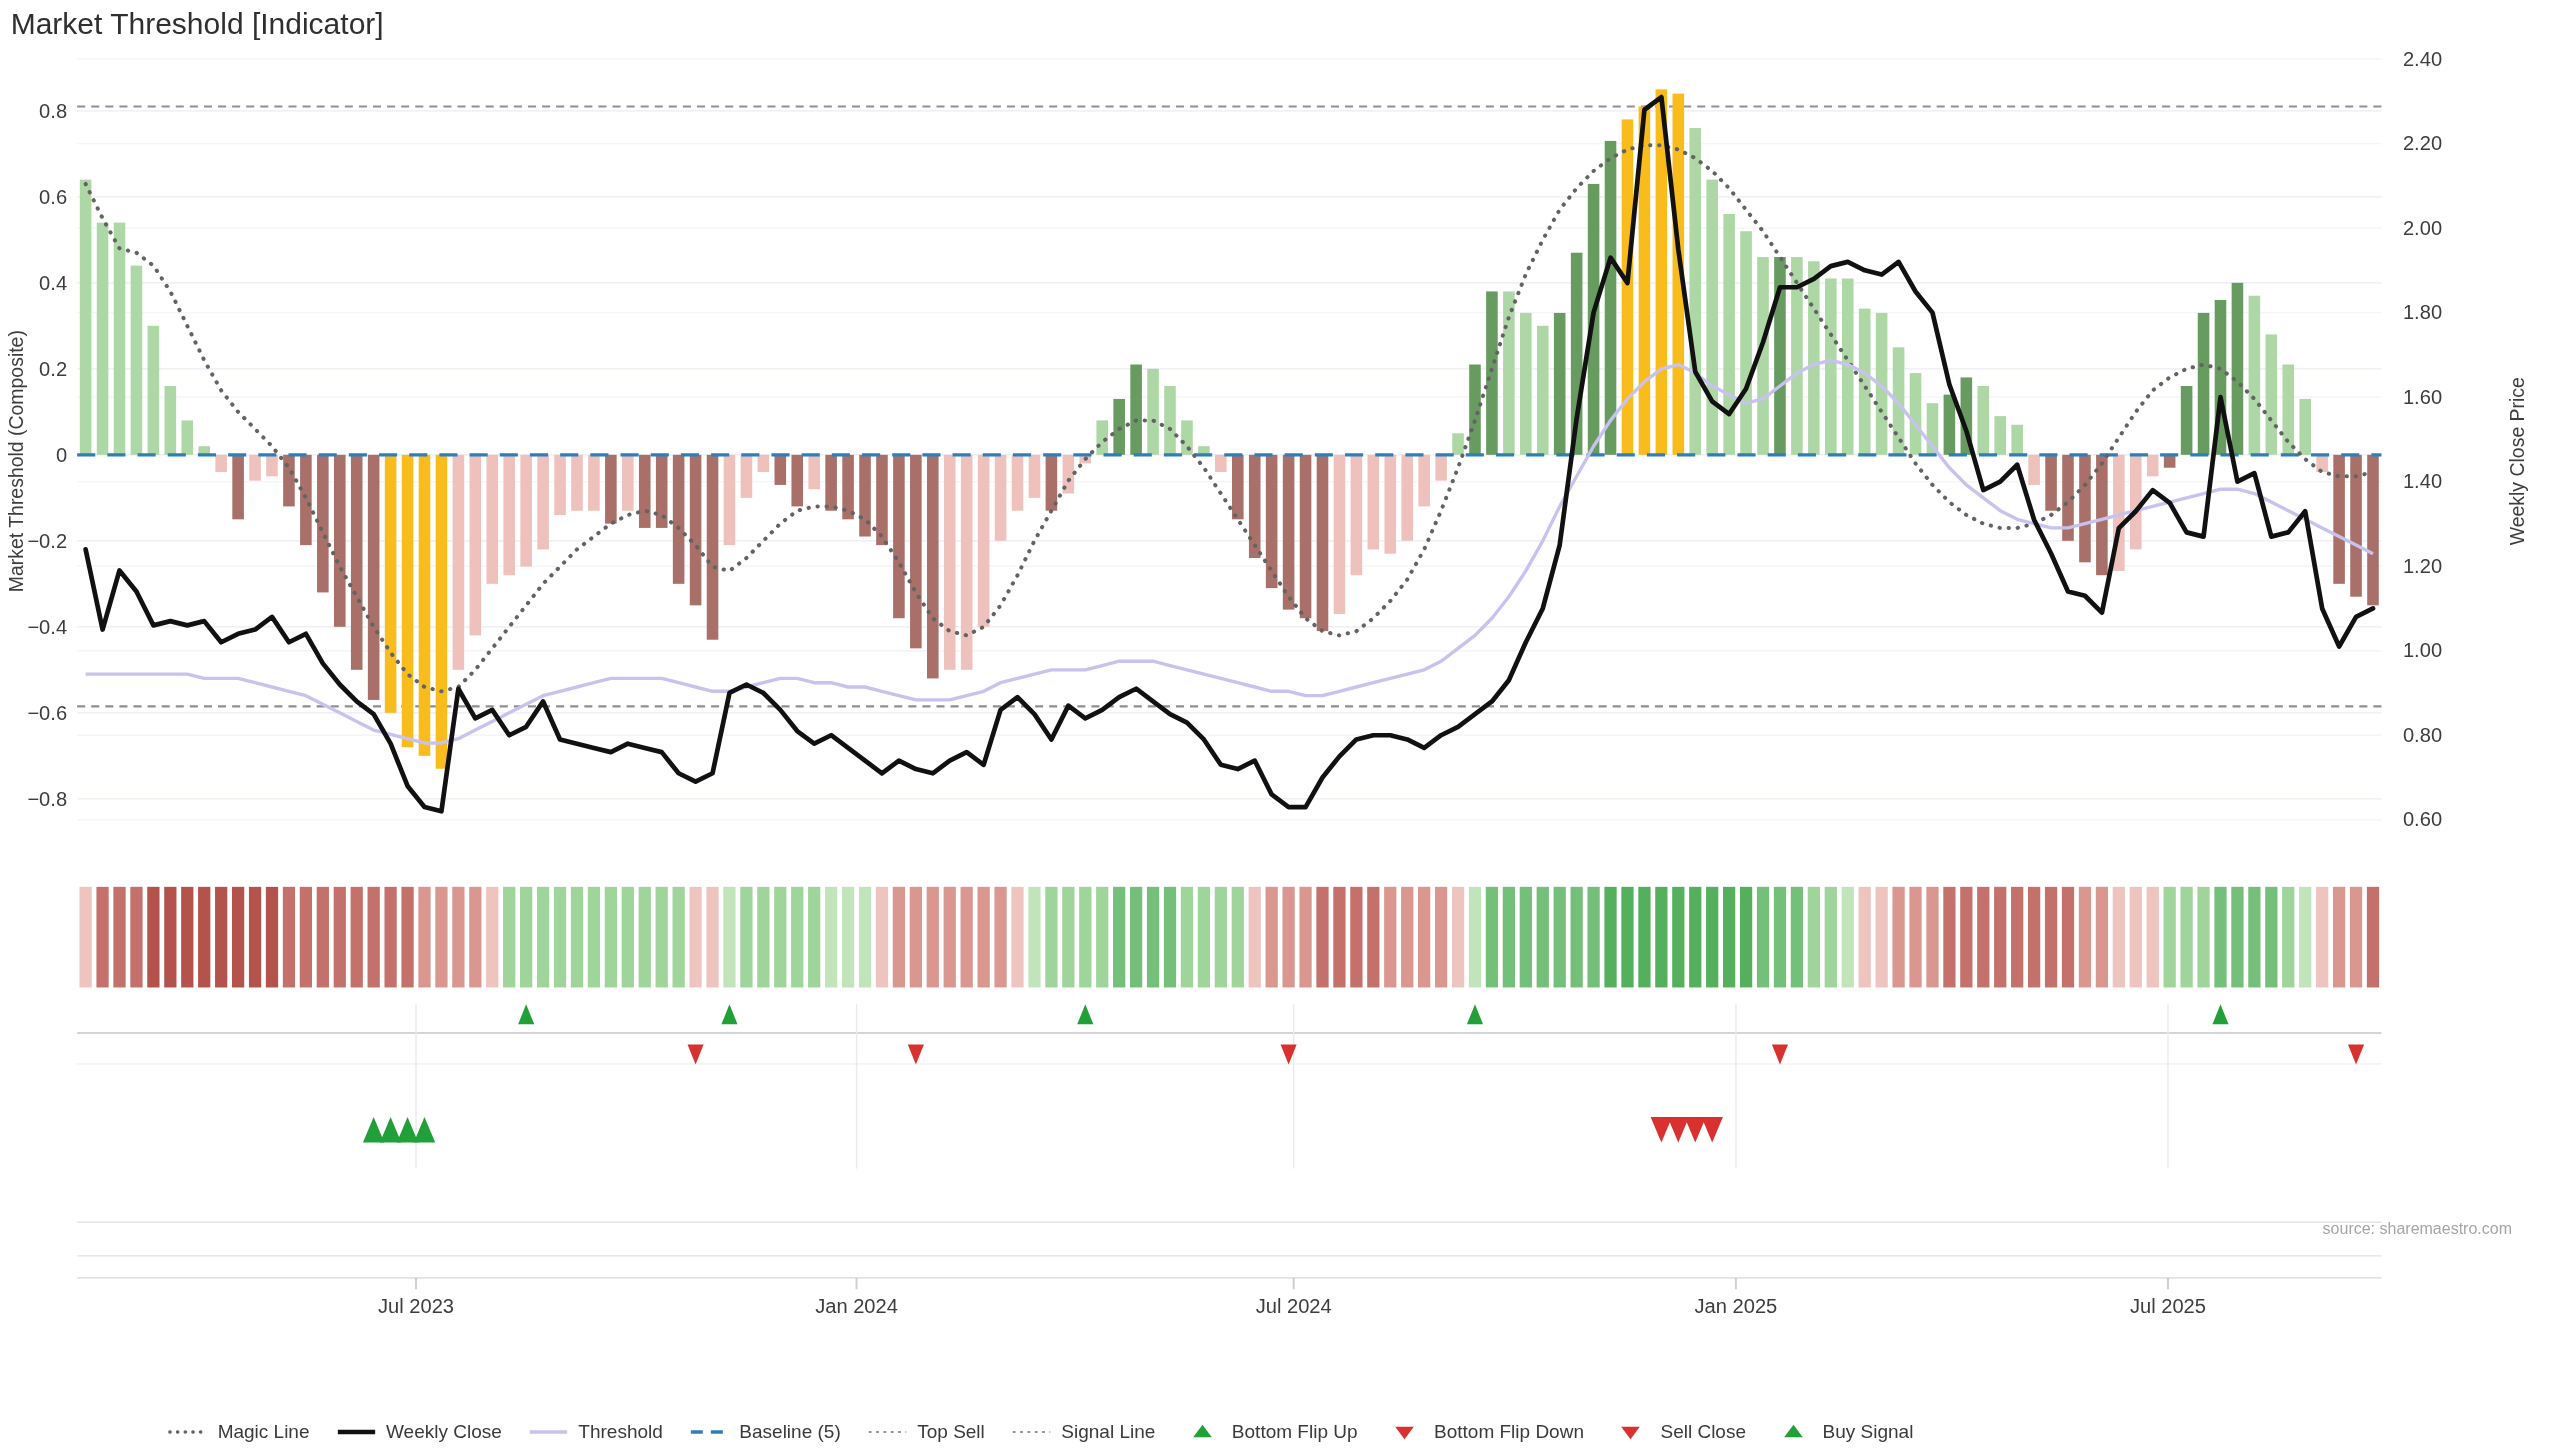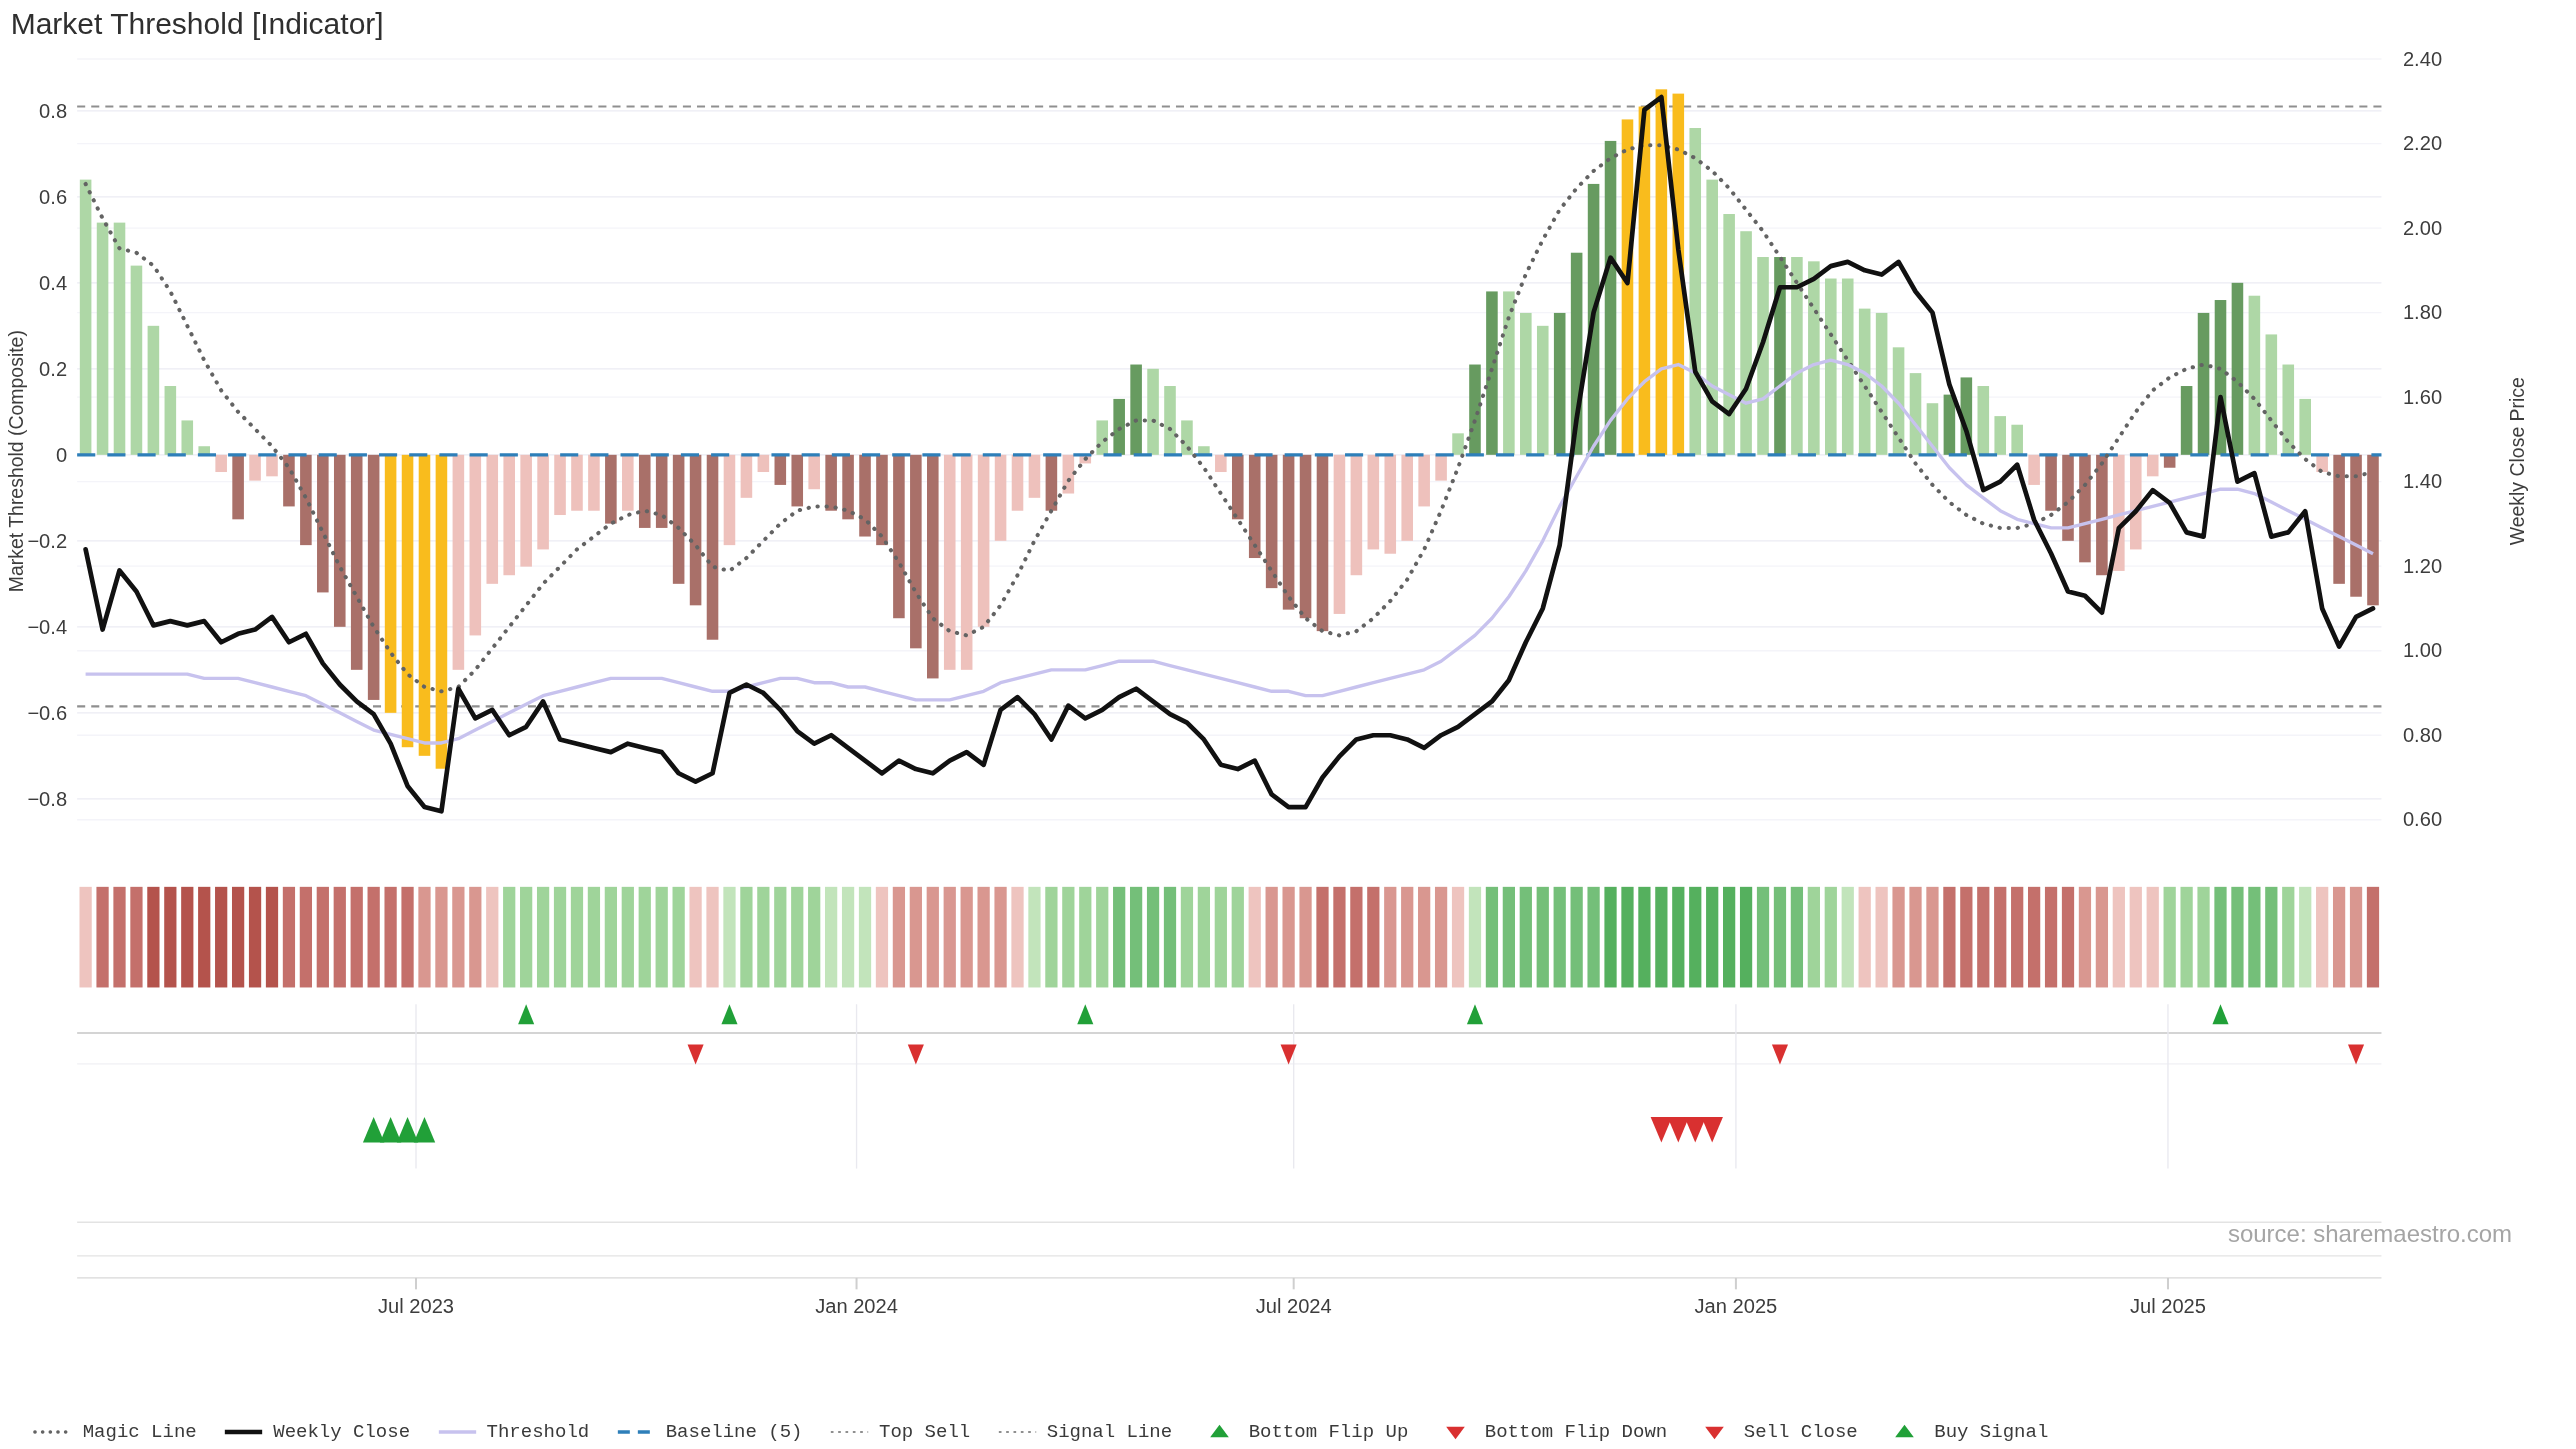--- a/index.html
+++ b/index.html
@@ -1,22 +1,22 @@
 <!DOCTYPE html>
 <html style="font-size:10.7px"><head>
 <meta charset="utf-8">
 <style>
   html,body{margin:0;padding:0;background:#ffffff;}
   body{width:2576px;height:1449px;position:relative;overflow:hidden;
        font-family:"Liberation Sans", sans-serif;}
   .title{position:absolute;left:10.7px;top:6.7px;font-size:30px;color:#2f2f2f;}
   #chart-svg{position:absolute;left:0;top:0;}
-  .source{position:absolute;right:64px;top:1220px;font-size:24px;color:#a5a5a5;}
+  .source{position:absolute;right:64px;top:1220px;font-size:16px;color:#a5a5a5;}
   .legend{position:absolute;left:0;top:1414px;width:2080px;height:35px;
-          display:flex;justify-content:center;align-items:center;gap:25.5px;font-family:Liberation Mono, monospace;}
+          display:flex;justify-content:center;align-items:center;gap:25.5px;}
   .legend-item{display:flex;align-items:center;gap:8px;cursor:pointer;}
   .legend-item span{font-size:19px;color:#3a3a3a;white-space:nowrap;}
   svg text{font-family:"Liberation Sans", sans-serif;}
 </style>
 </head>
 <body>
 
 <div class="page">
   <div class="title">Market Threshold [Indicator]</div>
   <svg id="chart-svg" width="2576" height="1449" viewBox="0 0 3840 2160">

